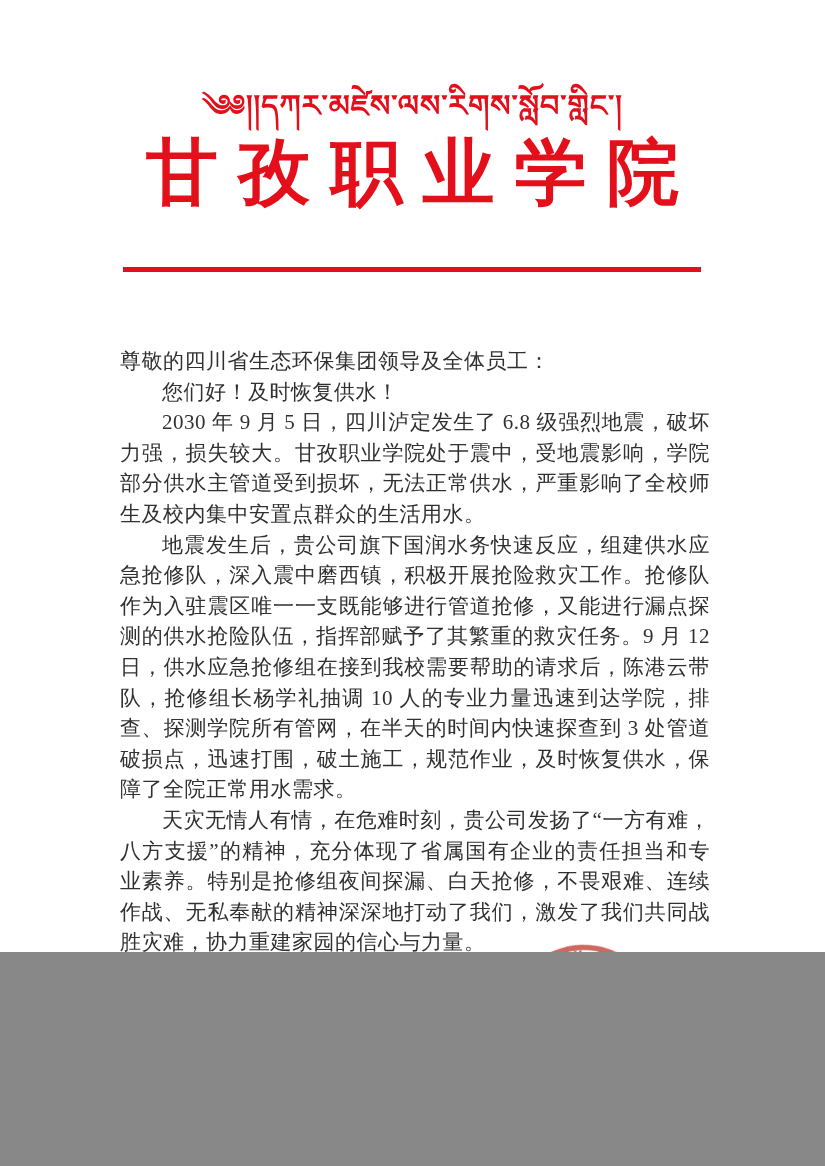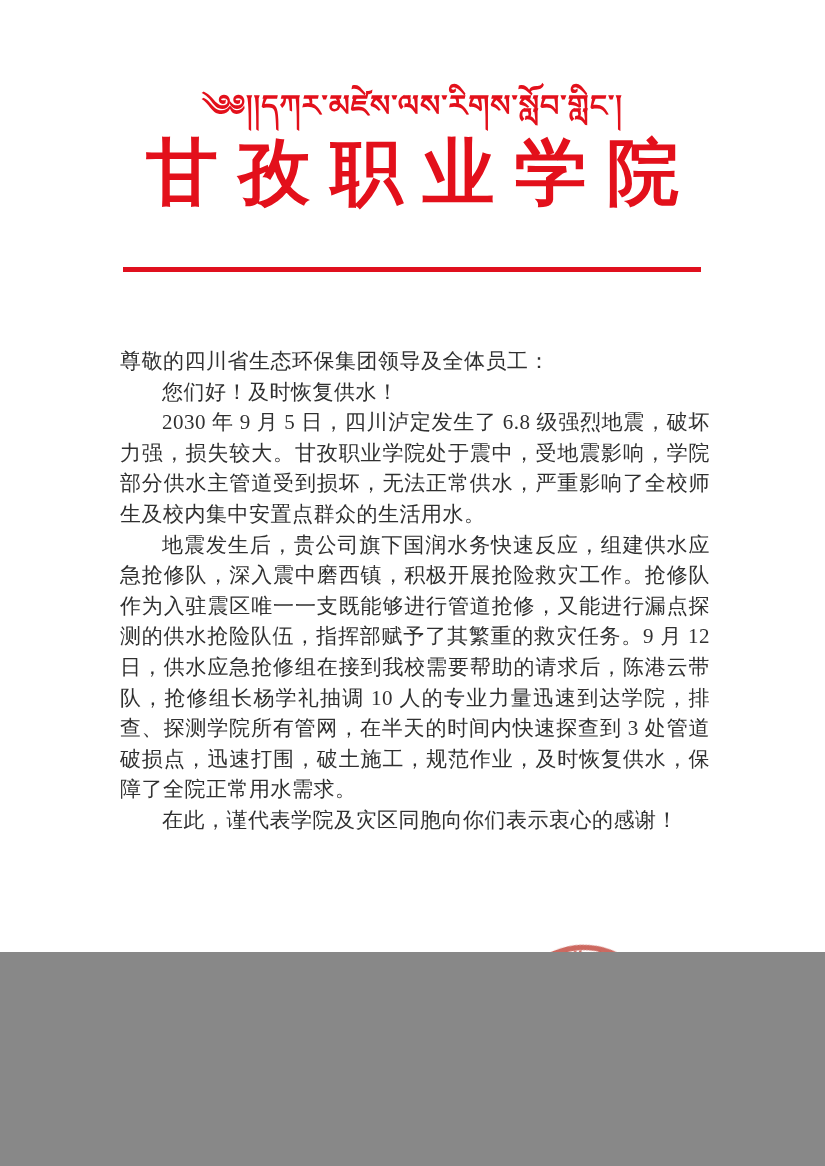--- a/index.html
+++ b/index.html
@@ -111,20 +111,21 @@
   <div class="college-name">甘孜职业学院</div>
 
   <div class="red-rule"></div>
 
 
   <div class="content">
     <p>尊敬的四川省生态环保集团领导及全体员工：</p>
     <p class="indent">您们好！及时恢复供水！</p>
     <p class="indent">2030 年 9 月 5 日，四川泸定发生了 6.8 级强烈地震，破坏力强，损失较大。甘孜职业学院处于震中，受地震影响，学院部分供水主管道受到损坏，无法正常供水，严重影响了全校师生及校内集中安置点群众的生活用水。</p>
     <p class="indent">地震发生后，贵公司旗下国润水务快速反应，组建供水应急抢修队，深入震中磨西镇，积极开展抢险救灾工作。抢修队作为入驻震区唯一一支既能够进行管道抢修，又能进行漏点探测的供水抢险队伍，指挥部赋予了其繁重的救灾任务。9 月 12 日，供水应急抢修组在接到我校需要帮助的请求后，陈港云带队，抢修组长杨学礼抽调 10 人的专业力量迅速到达学院，排查、探测学院所有管网，在半天的时间内快速探查到 3 处管道破损点，迅速打围，破土施工，规范作业，及时恢复供水，保障了全院正常用水需求。</p>
+    <p class="indent">天灾无情人有情，在危难时刻，贵公司发扬了“一方有难，八方支援”的精神，充分体现了省属国有企业的责任担当和专业素养。特别是抢修组夜间探漏、白天抢修，不畏艰难、连续作战、无私奉献的精神深深地打动了我们，激发了我们共同战胜灾难，协力重建家园的信心与力量。</p>
     <p class="indent">在此，谨代表学院及灾区同胞向你们表示衷心的感谢！</p>
   </div>
 
   <div class="signature-name">甘孜职业学院</div>
   <div class="signature-date">2022 年　　月 13 日</div>
 
   <svg class="seal" viewBox="0 0 160 160">
     <defs>
       <path id="arc-top" d="M 16,84 A 64,64 0 0 1 144,84"></path>
       <path id="arc-name" d="M 31,114 A 57,57 0 1 1 129,114"></path>

